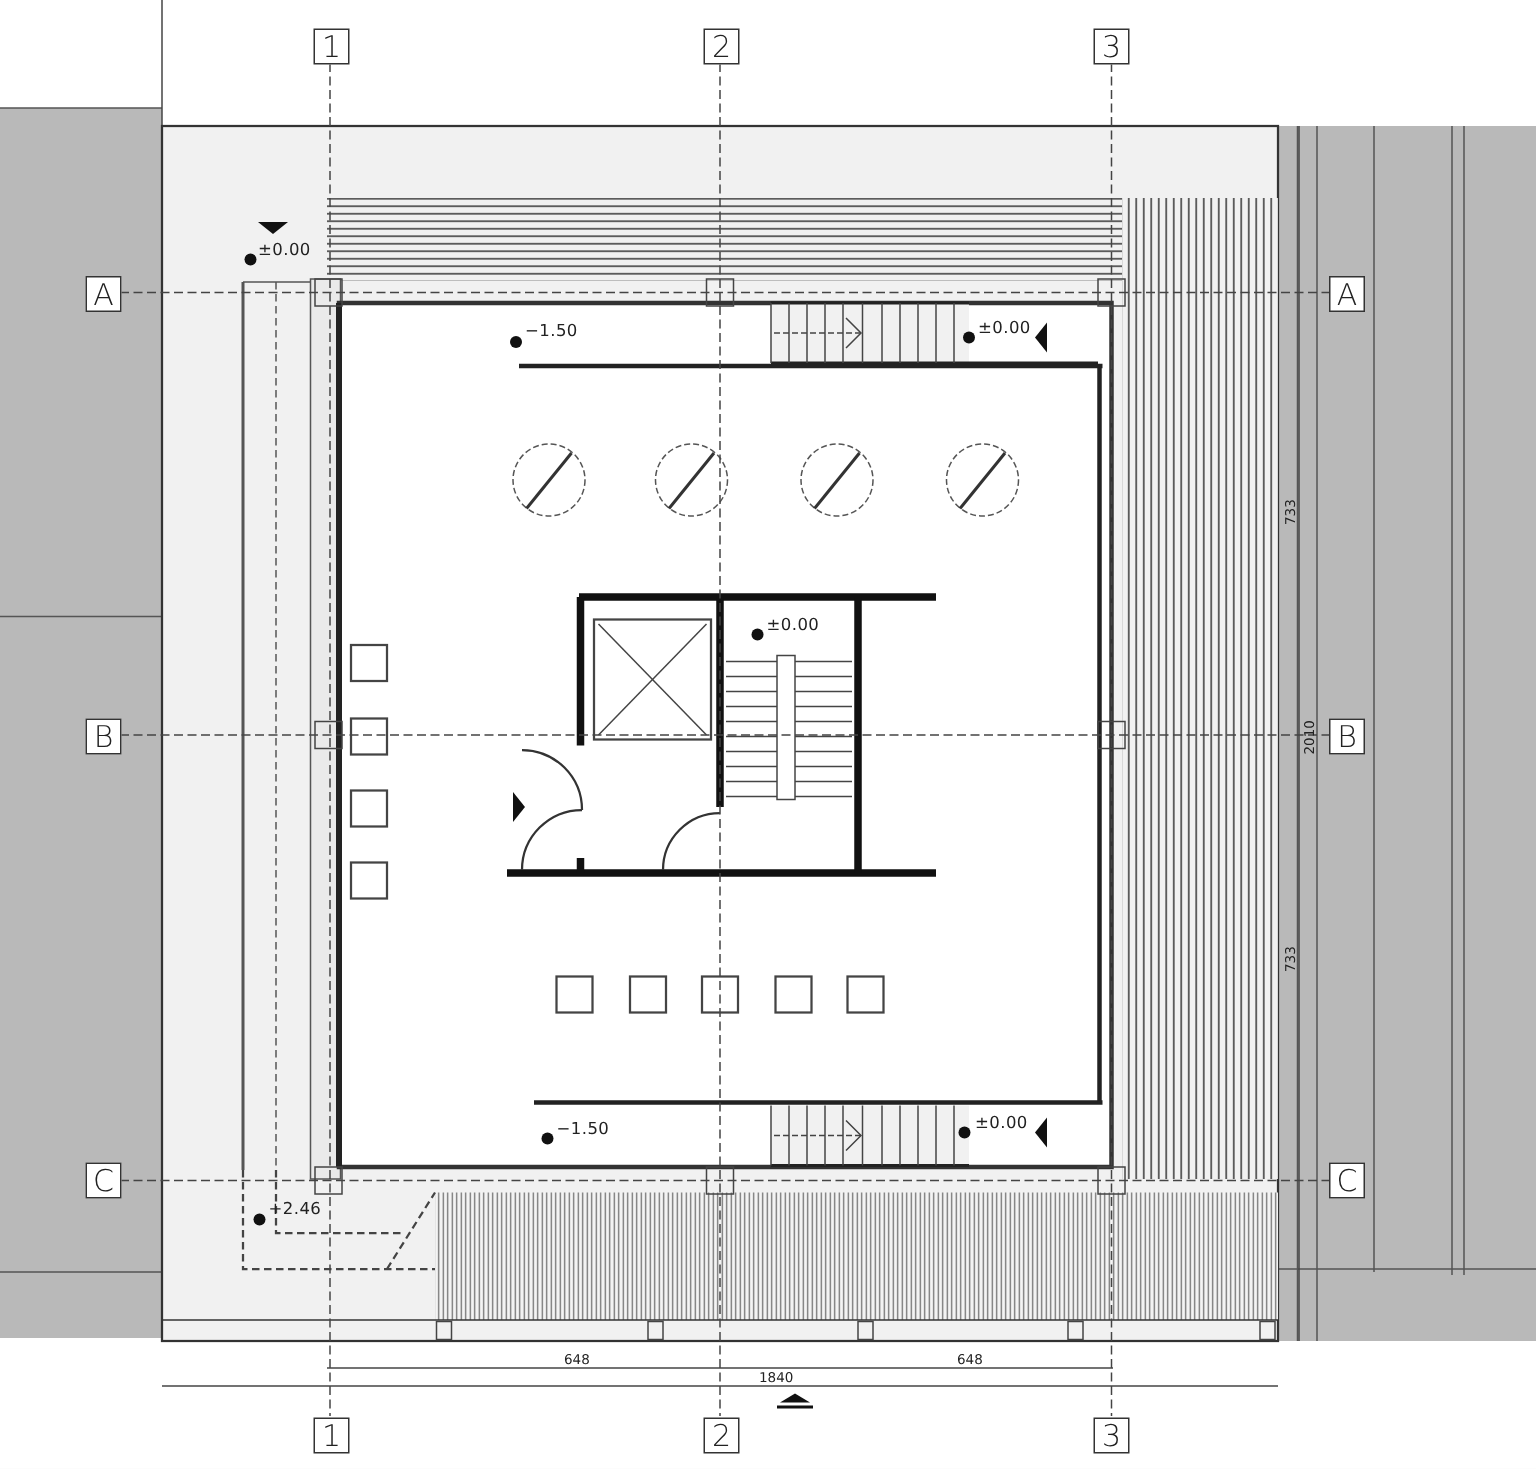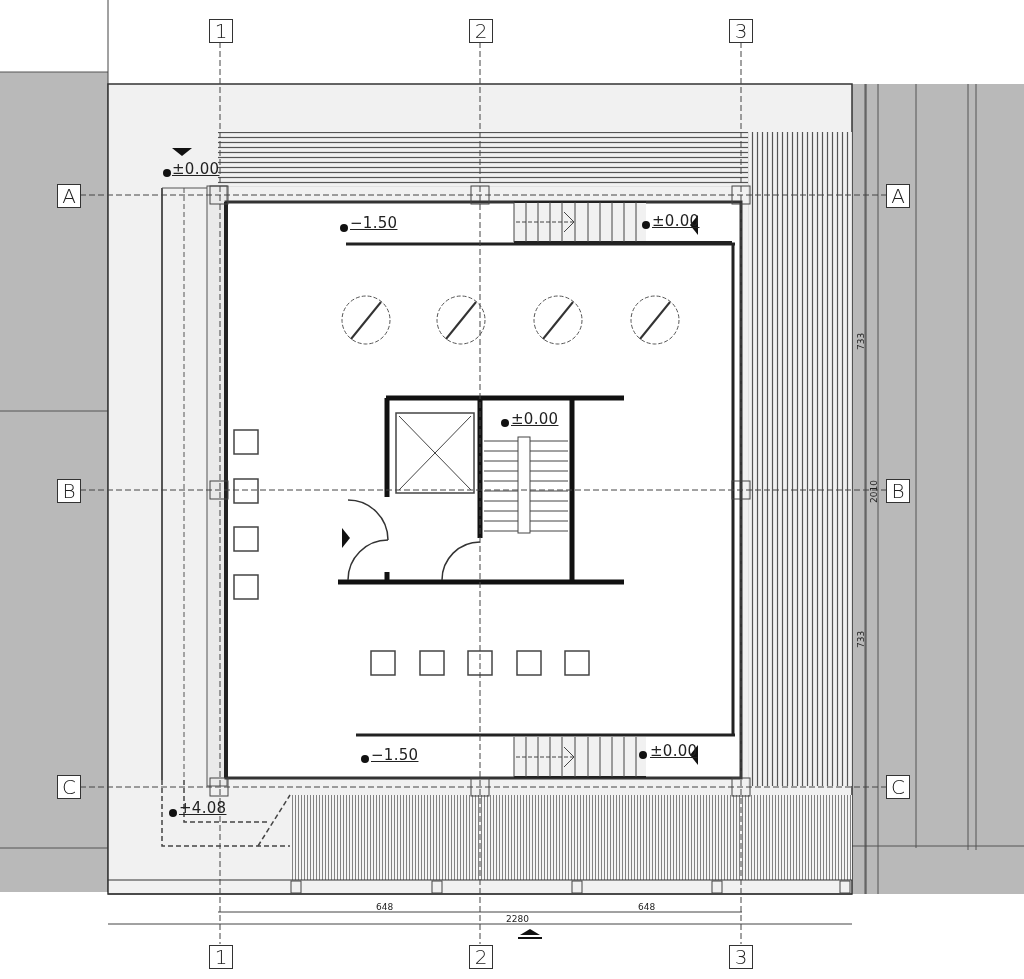--- a/index.html
+++ b/index.html
@@ -1,20 +1,20 @@
 <!DOCTYPE html>
 <html><head>
 <meta charset="utf-8">
 <style>
   html,body{margin:0;padding:0;background:#ffffff;}
   body{width:1024px;height:979px;overflow:hidden;position:relative;font-family:"Liberation Sans",sans-serif;}
   #plan{position:absolute;left:0;top:0;width:1024px;height:979px;}
   .lbl{position:absolute;font-family:"DejaVu Sans",sans-serif;color:#222;white-space:nowrap;}
   .grid-tag{position:absolute;width:22px;height:22px;border:1px solid #333;background:#fff;font-family:"DejaVu Sans",sans-serif;font-size:20px;line-height:22px;text-align:center;color:#222;font-weight:300;}
-  .lvl{font-size:15px;text-decoration:underline;letter-spacing:0.3px;}
+  .lvl{font-size:11px;letter-spacing:0.3px;}
   .dim{font-size:9px;margin-left:36px;}
   .dimv{font-size:9px;transform:rotate(-90deg);transform-origin:left top;}
 </style>
 </head>
 <body>
 
 <svg id="plan" viewBox="0 0 1024 979" xmlns="http://www.w3.org/2000/svg">
   <defs>
     <pattern id="hlines" width="4" height="5" patternUnits="userSpaceOnUse">
       <rect width="4" height="5" fill="#f1f1f1"></rect>
@@ -238,20 +238,20 @@
 <div class="grid-tag" style="left:886px;top:184px;">A</div>
 <div class="grid-tag" style="left:886px;top:479px;">B</div>
 <div class="grid-tag" style="left:886px;top:775px;">C</div>
 
 <div class="lbl lvl" style="left:172px;top:160px;">±0.00</div>
 <div class="lbl lvl" style="left:350px;top:214px;">−1.50</div>
 <div class="lbl lvl" style="left:652px;top:212px;">±0.00</div>
 <div class="lbl lvl" style="left:511px;top:410px;">±0.00</div>
 <div class="lbl lvl" style="left:371px;top:746px;">−1.50</div>
 <div class="lbl lvl" style="left:650px;top:742px;">±0.00</div>
-<div class="lbl lvl" style="left:179px;top:799px;">+4.08</div>
+<div class="lbl lvl" style="left:179px;top:799px;">+2.46</div>
 
 <div class="lbl dim" style="left:340px;top:902px;">648</div>
 <div class="lbl dim" style="left:602px;top:902px;">648</div>
-<div class="lbl dim" style="left:470px;top:914px;">2280</div>
+<div class="lbl dim" style="left:470px;top:914px;">1840</div>
 <div class="lbl dimv" style="left:856px;top:350px;">733</div>
 <div class="lbl dimv" style="left:869px;top:503px;">2010</div>
 <div class="lbl dimv" style="left:856px;top:648px;">733</div>
 
 </body></html>

